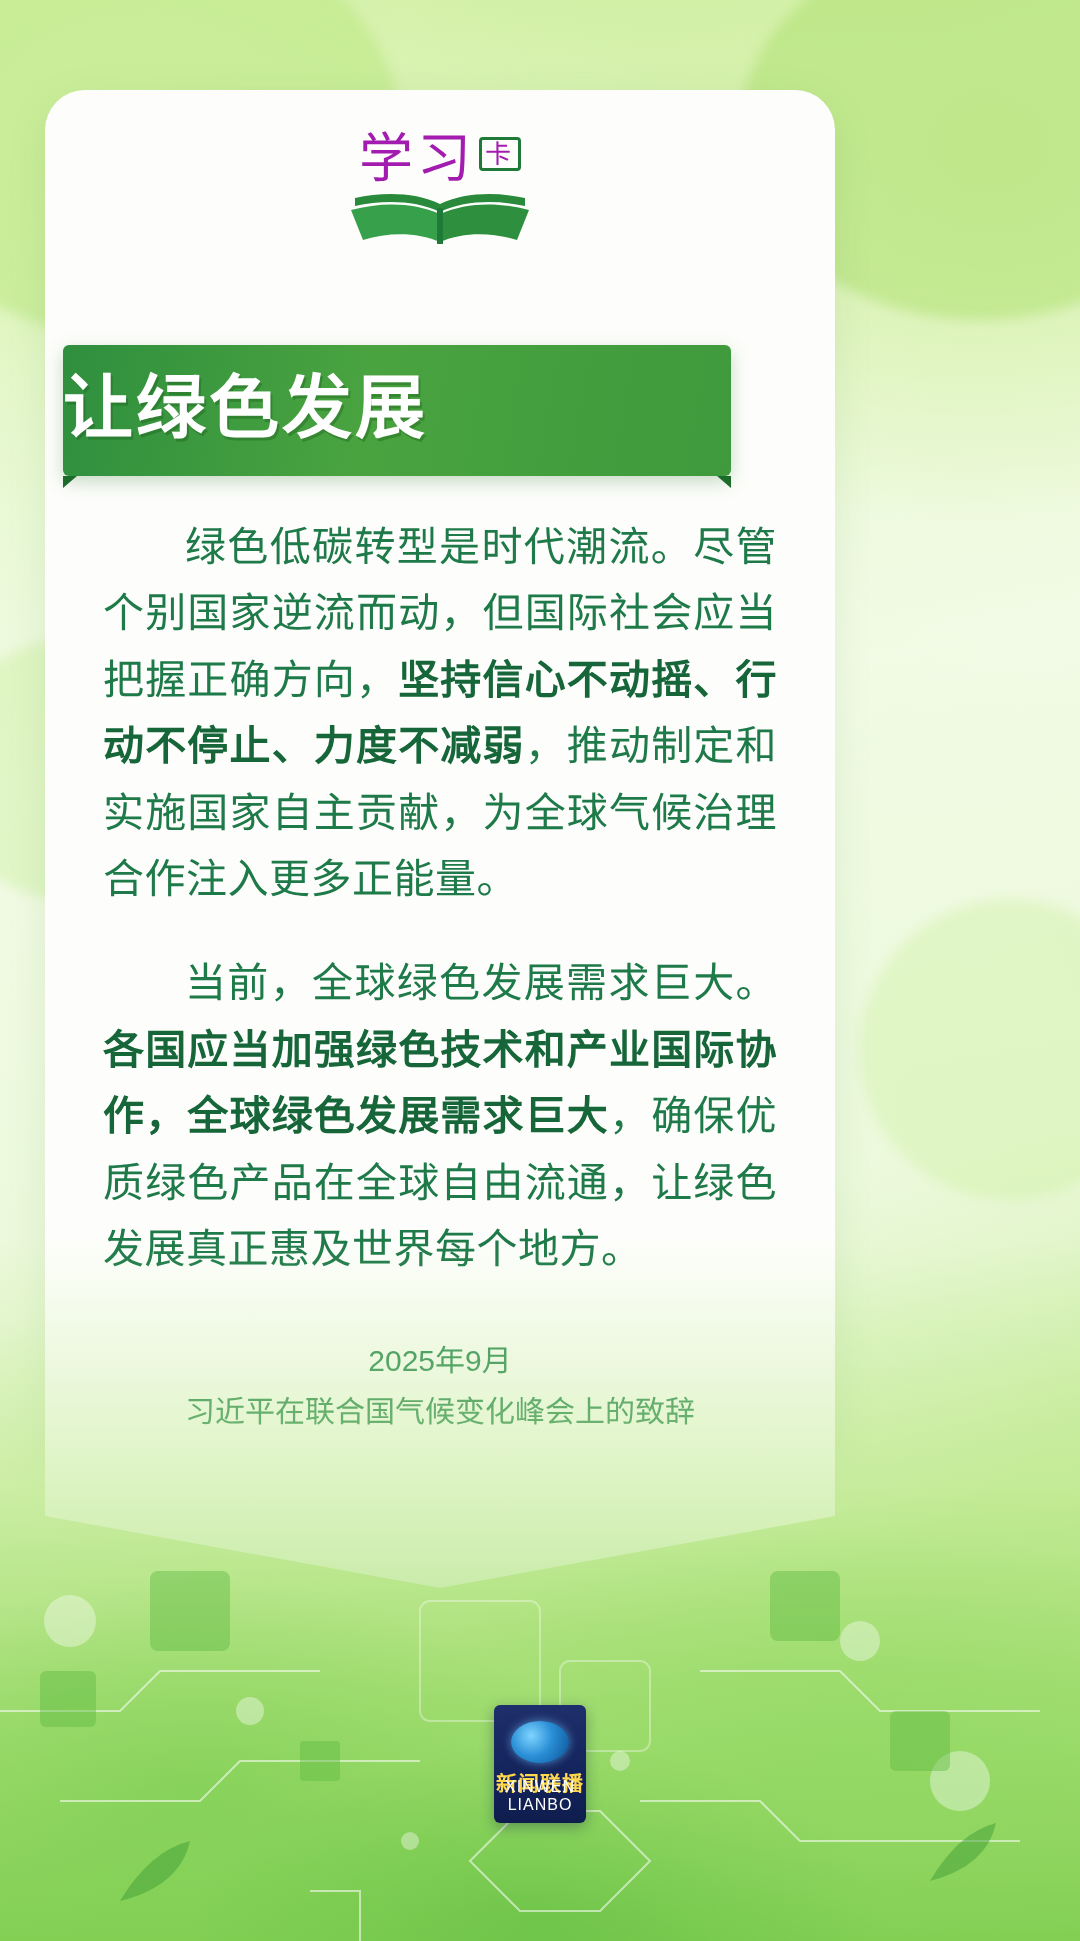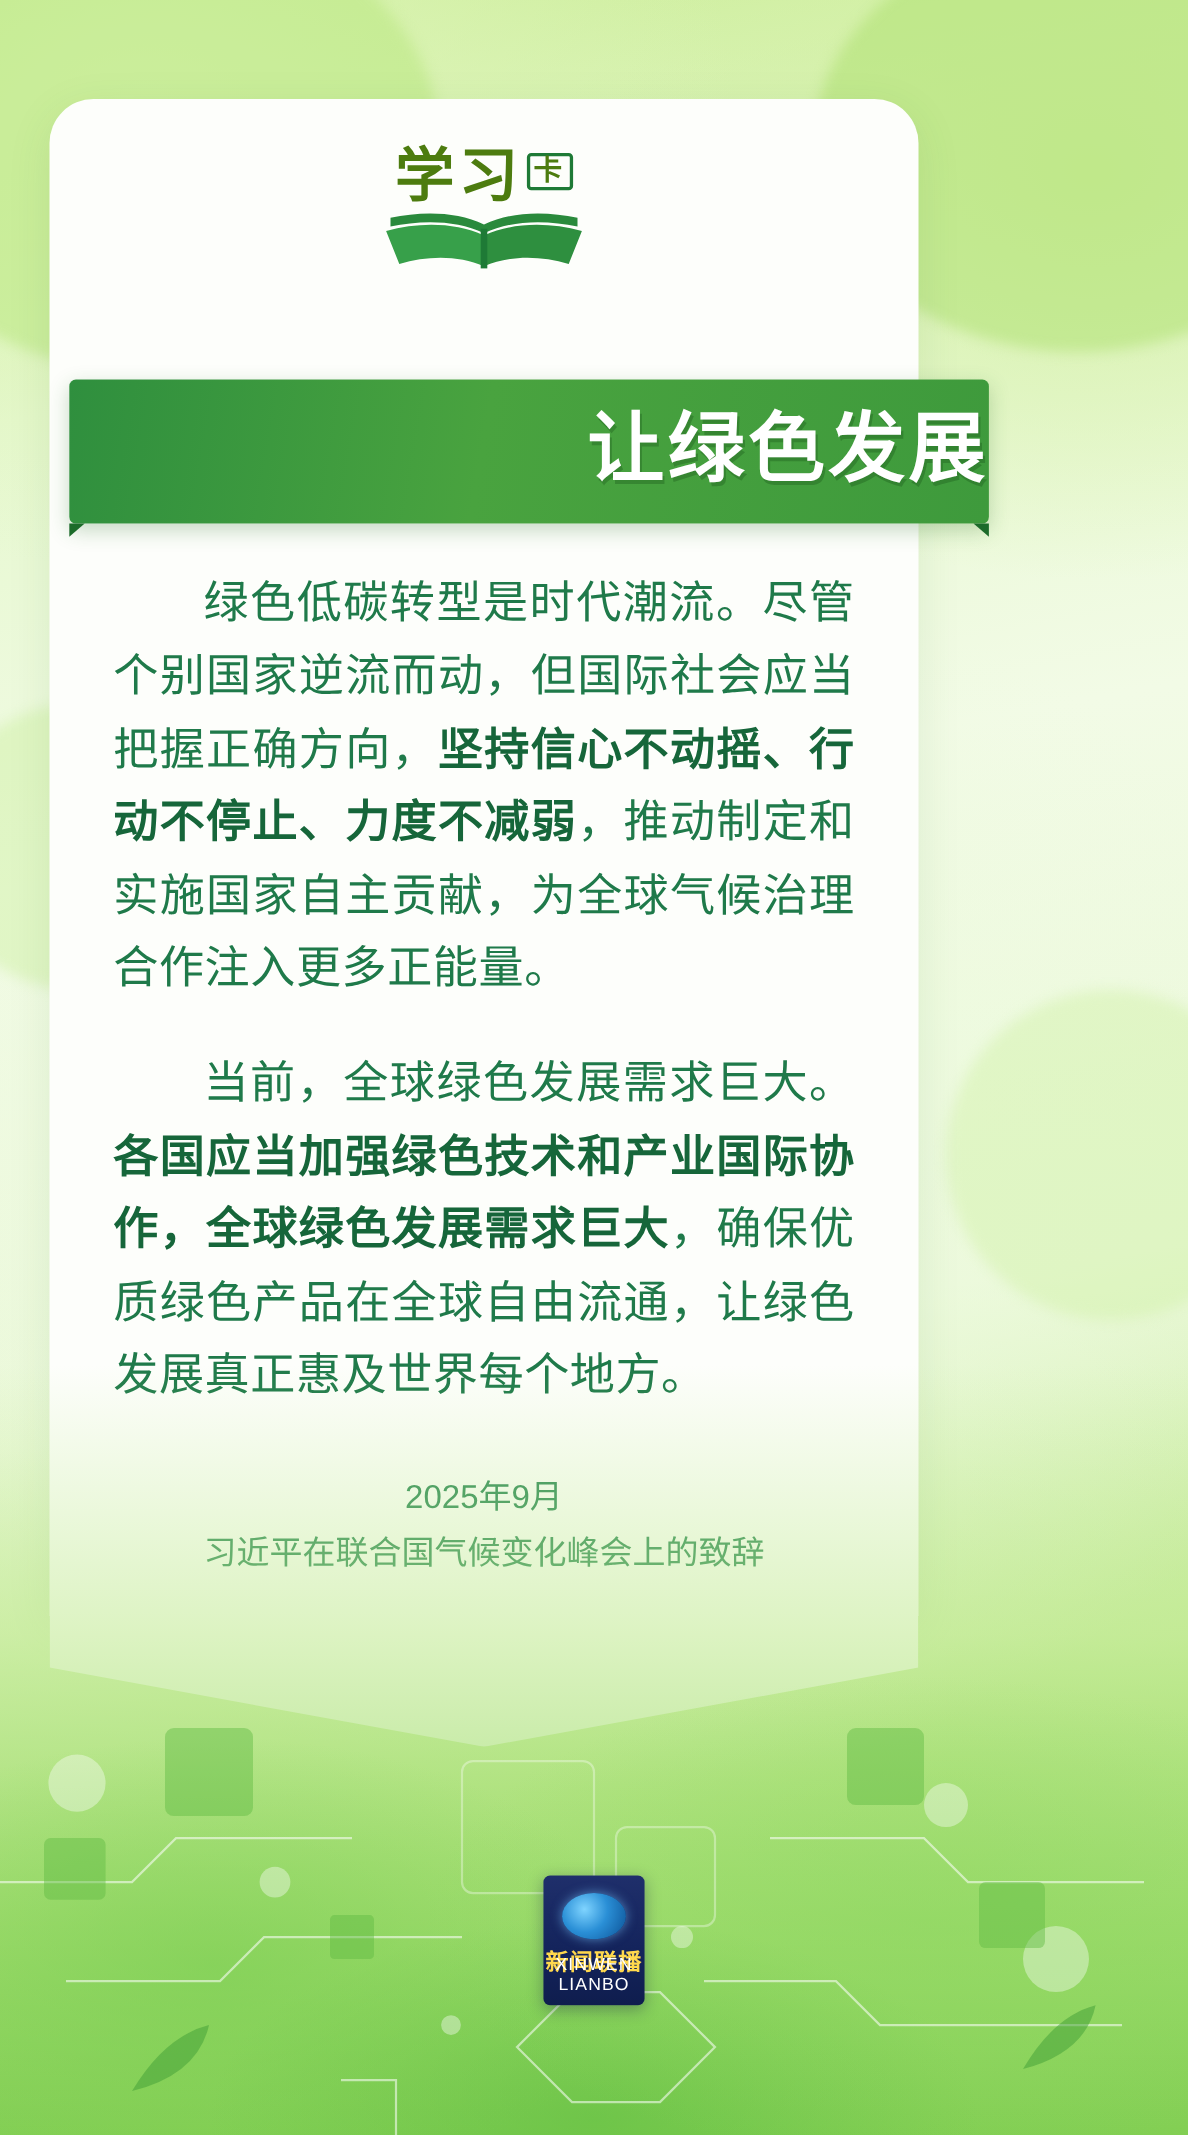--- a/index.html
+++ b/index.html
@@ -81,22 +81,22 @@
   .logo-wrap {
     padding-top: 42px;
     padding-bottom: 14px;
     display: flex;
     flex-direction: column;
     align-items: center;
   }
   .logo-text {
     font-family: "DejaVu Serif", "Liberation Serif", serif;
     font-size: 54px;
-    font-weight: bold;
-    color: #4d7c0f;
+    font-weight: normal;
+    color: #a21caf;
     letter-spacing: 4px;
     line-height: 1;
     position: relative;
   }
   .logo-text .kbox {
     display: inline-block;
     font-size: 26px;
     border: 3px solid #1e7a36;
     border-radius: 4px;
     padding: 1px 3px;
@@ -104,26 +104,26 @@
     margin-left: 4px;
     line-height: 1;
   }
   .logo-book { margin-top: 4px; }
 
   
   .title-band {
     position: absolute;
     left: 18px;
     top: 255px;
-    width: 836px;
+    width: 668px;
     padding: 22px 0 26px;
     background: linear-gradient(100deg, #2f8f3e 0%, #49a33f 45%, #3e9a3c 100%);
     border-radius: 6px 6px 6px 6px;
     box-shadow: 0 6px 18px rgba(40,110,40,.25);
-    text-align: right;
+    text-align: left;
   }
   .title-band:before, .title-band:after {
     content: "";
     position: absolute;
     bottom: -12px;
     width: 0; height: 0;
     border-style: solid;
   }
   .title-band:before {
     left: 0;

